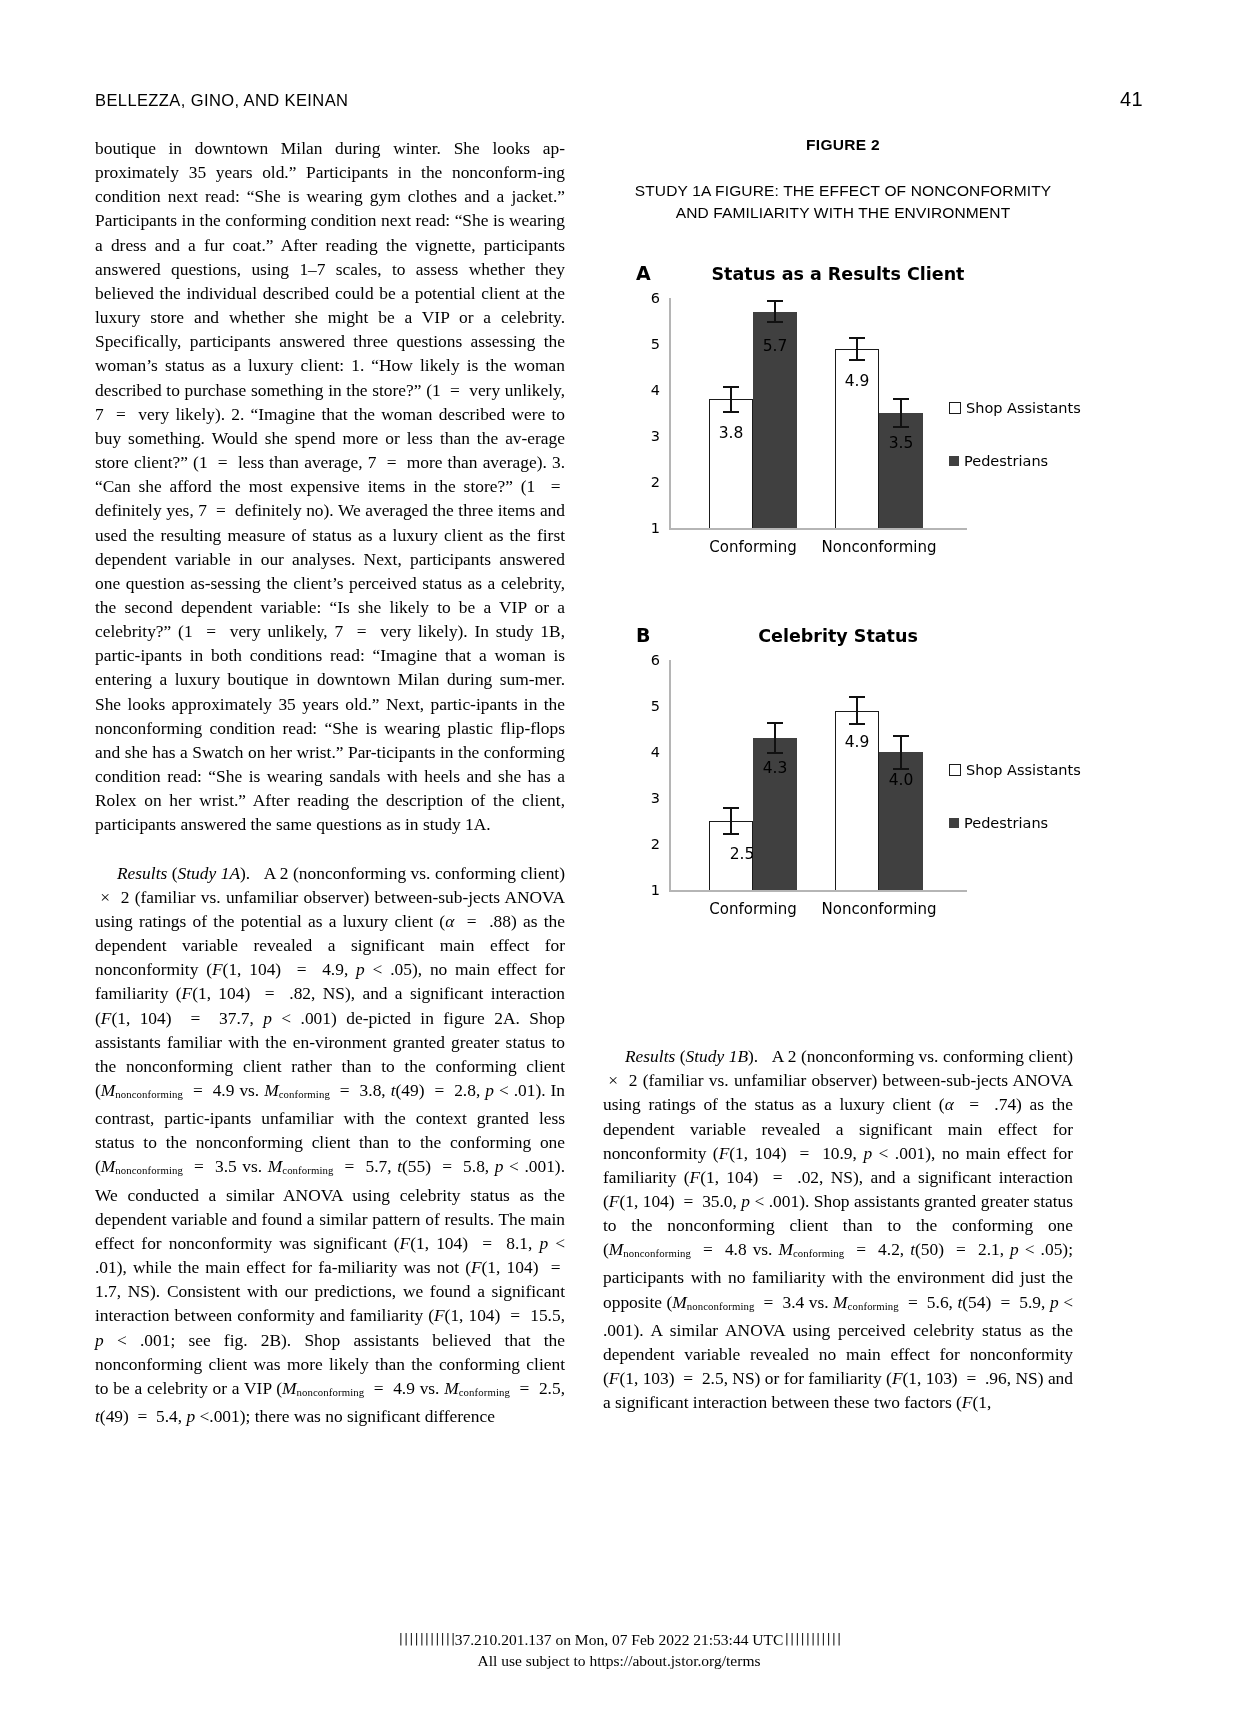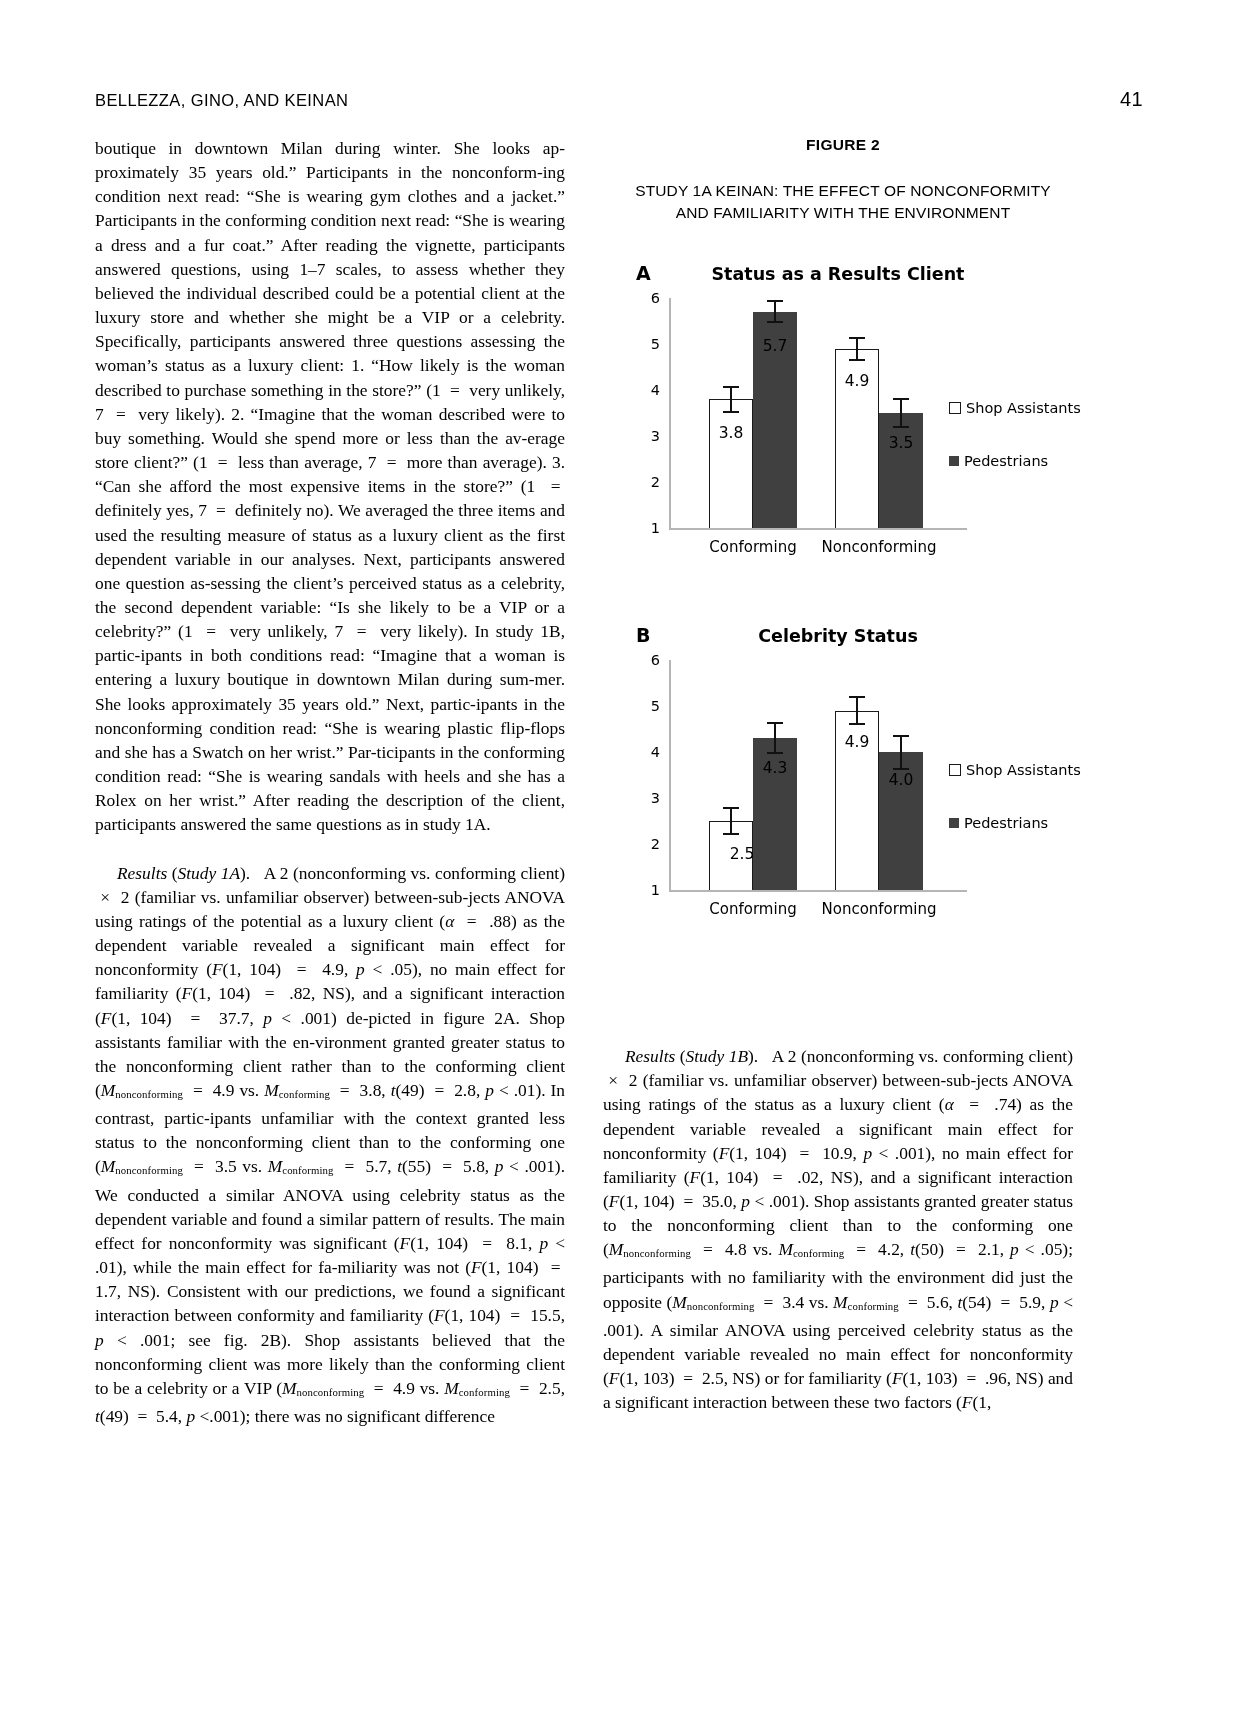--- a/index.html
+++ b/index.html
@@ -239,21 +239,21 @@
     <div class="gap"></div>
 
     <p class="indent"><i>Results</i> (<i>Study 1A</i>).&nbsp;&nbsp;&nbsp;A 2 (nonconforming vs. conforming client) &nbsp;×&nbsp; 2 (familiar vs. unfamiliar observer) between-sub-jects ANOVA using ratings of the potential as a luxury client (<i>α</i> &nbsp;=&nbsp; .88) as the dependent variable revealed a significant main effect for nonconformity (<i>F</i>(1, 104) &nbsp;=&nbsp; 4.9, <i>p</i> &lt; .05), no main effect for familiarity (<i>F</i>(1, 104) &nbsp;=&nbsp; .82, NS), and a significant interaction (<i>F</i>(1, 104) &nbsp;=&nbsp; 37.7, <i>p</i> &lt; .001) de-picted in figure 2A. Shop assistants familiar with the en-vironment granted greater status to the nonconforming client rather than to the conforming client (<i>M</i><sub>nonconforming</sub> &nbsp;=&nbsp; 4.9 vs. <i>M</i><sub>conforming</sub> &nbsp;=&nbsp; 3.8, <i>t</i>(49) &nbsp;=&nbsp; 2.8, <i>p</i> &lt; .01). In contrast, partic-ipants unfamiliar with the context granted less status to the nonconforming client than to the conforming one (<i>M</i><sub>nonconforming</sub> &nbsp;=&nbsp; 3.5 vs. <i>M</i><sub>conforming</sub> &nbsp;=&nbsp; 5.7, <i>t</i>(55) &nbsp;=&nbsp; 5.8, <i>p</i> &lt; .001). We conducted a similar ANOVA using celebrity status as the dependent variable and found a similar pattern of results. The main effect for nonconformity was significant (<i>F</i>(1, 104) &nbsp;=&nbsp; 8.1, <i>p</i> &lt; .01), while the main effect for fa-miliarity was not (<i>F</i>(1, 104) &nbsp;=&nbsp; 1.7, NS). Consistent with our predictions, we found a significant interaction between conformity and familiarity (<i>F</i>(1, 104) &nbsp;=&nbsp; 15.5, <i>p</i> &lt; .001; see fig. 2B). Shop assistants believed that the nonconforming client was more likely than the conforming client to be a celebrity or a VIP (<i>M</i><sub>nonconforming</sub> &nbsp;=&nbsp; 4.9 vs. <i>M</i><sub>conforming</sub> &nbsp;=&nbsp; 2.5, <i>t</i>(49) &nbsp;=&nbsp; 5.4, <i>p</i> &lt;.001); there was no significant difference</p>
 
   </div>
 
   <div class="figure">
 
     <div class="fig-label">FIGURE 2</div>
     <div class="fig-caption">
-      <div>STUDY 1A KEINAN: THE EFFECT OF NONCONFORMITY</div>
+      <div>STUDY 1A FIGURE: THE EFFECT OF NONCONFORMITY</div>
       <div>AND FAMILIARITY WITH THE ENVIRONMENT</div>
     </div>
 
     <div class="chart-block a" style="margin-top:34px;">
       <div class="panel-letter">A</div>
       <div class="chart-title">Status as a Results Client</div>
 
       <div class="plot">
         <div class="axis-line"></div>
         <div class="base-line"></div>
@@ -345,15 +345,19 @@
   <div class="col col-right">
 
 
     <div class="gap"></div>
 
     <p class="indent"><i>Results</i> (<i>Study 1B</i>).&nbsp;&nbsp;&nbsp;A 2 (nonconforming vs. conforming client) &nbsp;×&nbsp; 2 (familiar vs. unfamiliar observer) between-sub-jects ANOVA using ratings of the status as a luxury client (<i>α</i> &nbsp;=&nbsp; .74) as the dependent variable revealed a significant main effect for nonconformity (<i>F</i>(1, 104) &nbsp;=&nbsp; 10.9, <i>p</i> &lt; .001), no main effect for familiarity (<i>F</i>(1, 104) &nbsp;=&nbsp; .02, NS), and a significant interaction (<i>F</i>(1, 104) &nbsp;=&nbsp; 35.0, <i>p</i> &lt; .001). Shop assistants granted greater status to the nonconforming client than to the conforming one (<i>M</i><sub>nonconforming</sub> &nbsp;=&nbsp; 4.8 vs. <i>M</i><sub>conforming</sub> &nbsp;=&nbsp; 4.2, <i>t</i>(50) &nbsp;=&nbsp; 2.1, <i>p</i> &lt; .05); participants with no familiarity with the environment did just the opposite (<i>M</i><sub>nonconforming</sub> &nbsp;=&nbsp; 3.4 vs. <i>M</i><sub>conforming</sub> &nbsp;=&nbsp; 5.6, <i>t</i>(54) &nbsp;=&nbsp; 5.9, <i>p</i> &lt; .001). A similar ANOVA using perceived celebrity status as the dependent variable revealed no main effect for nonconformity (<i>F</i>(1, 103) &nbsp;=&nbsp; 2.5, NS) or for familiarity (<i>F</i>(1, 103) &nbsp;=&nbsp; .96, NS) and a significant interaction between these two factors (<i>F</i>(1,</p>
 
   </div>
 
   <div class="footer">
+    <div>
+      <span class="barcode">|||||||||||</span><span>37.210.201.137 on Mon, 07 Feb 2022 21:53:44 UTC</span><span class="barcode">|||||||||||</span>
+    </div>
+    <div>All use subject to https://about.jstor.org/terms</div>
   </div>
 
 </div>
 
 </body></html>

